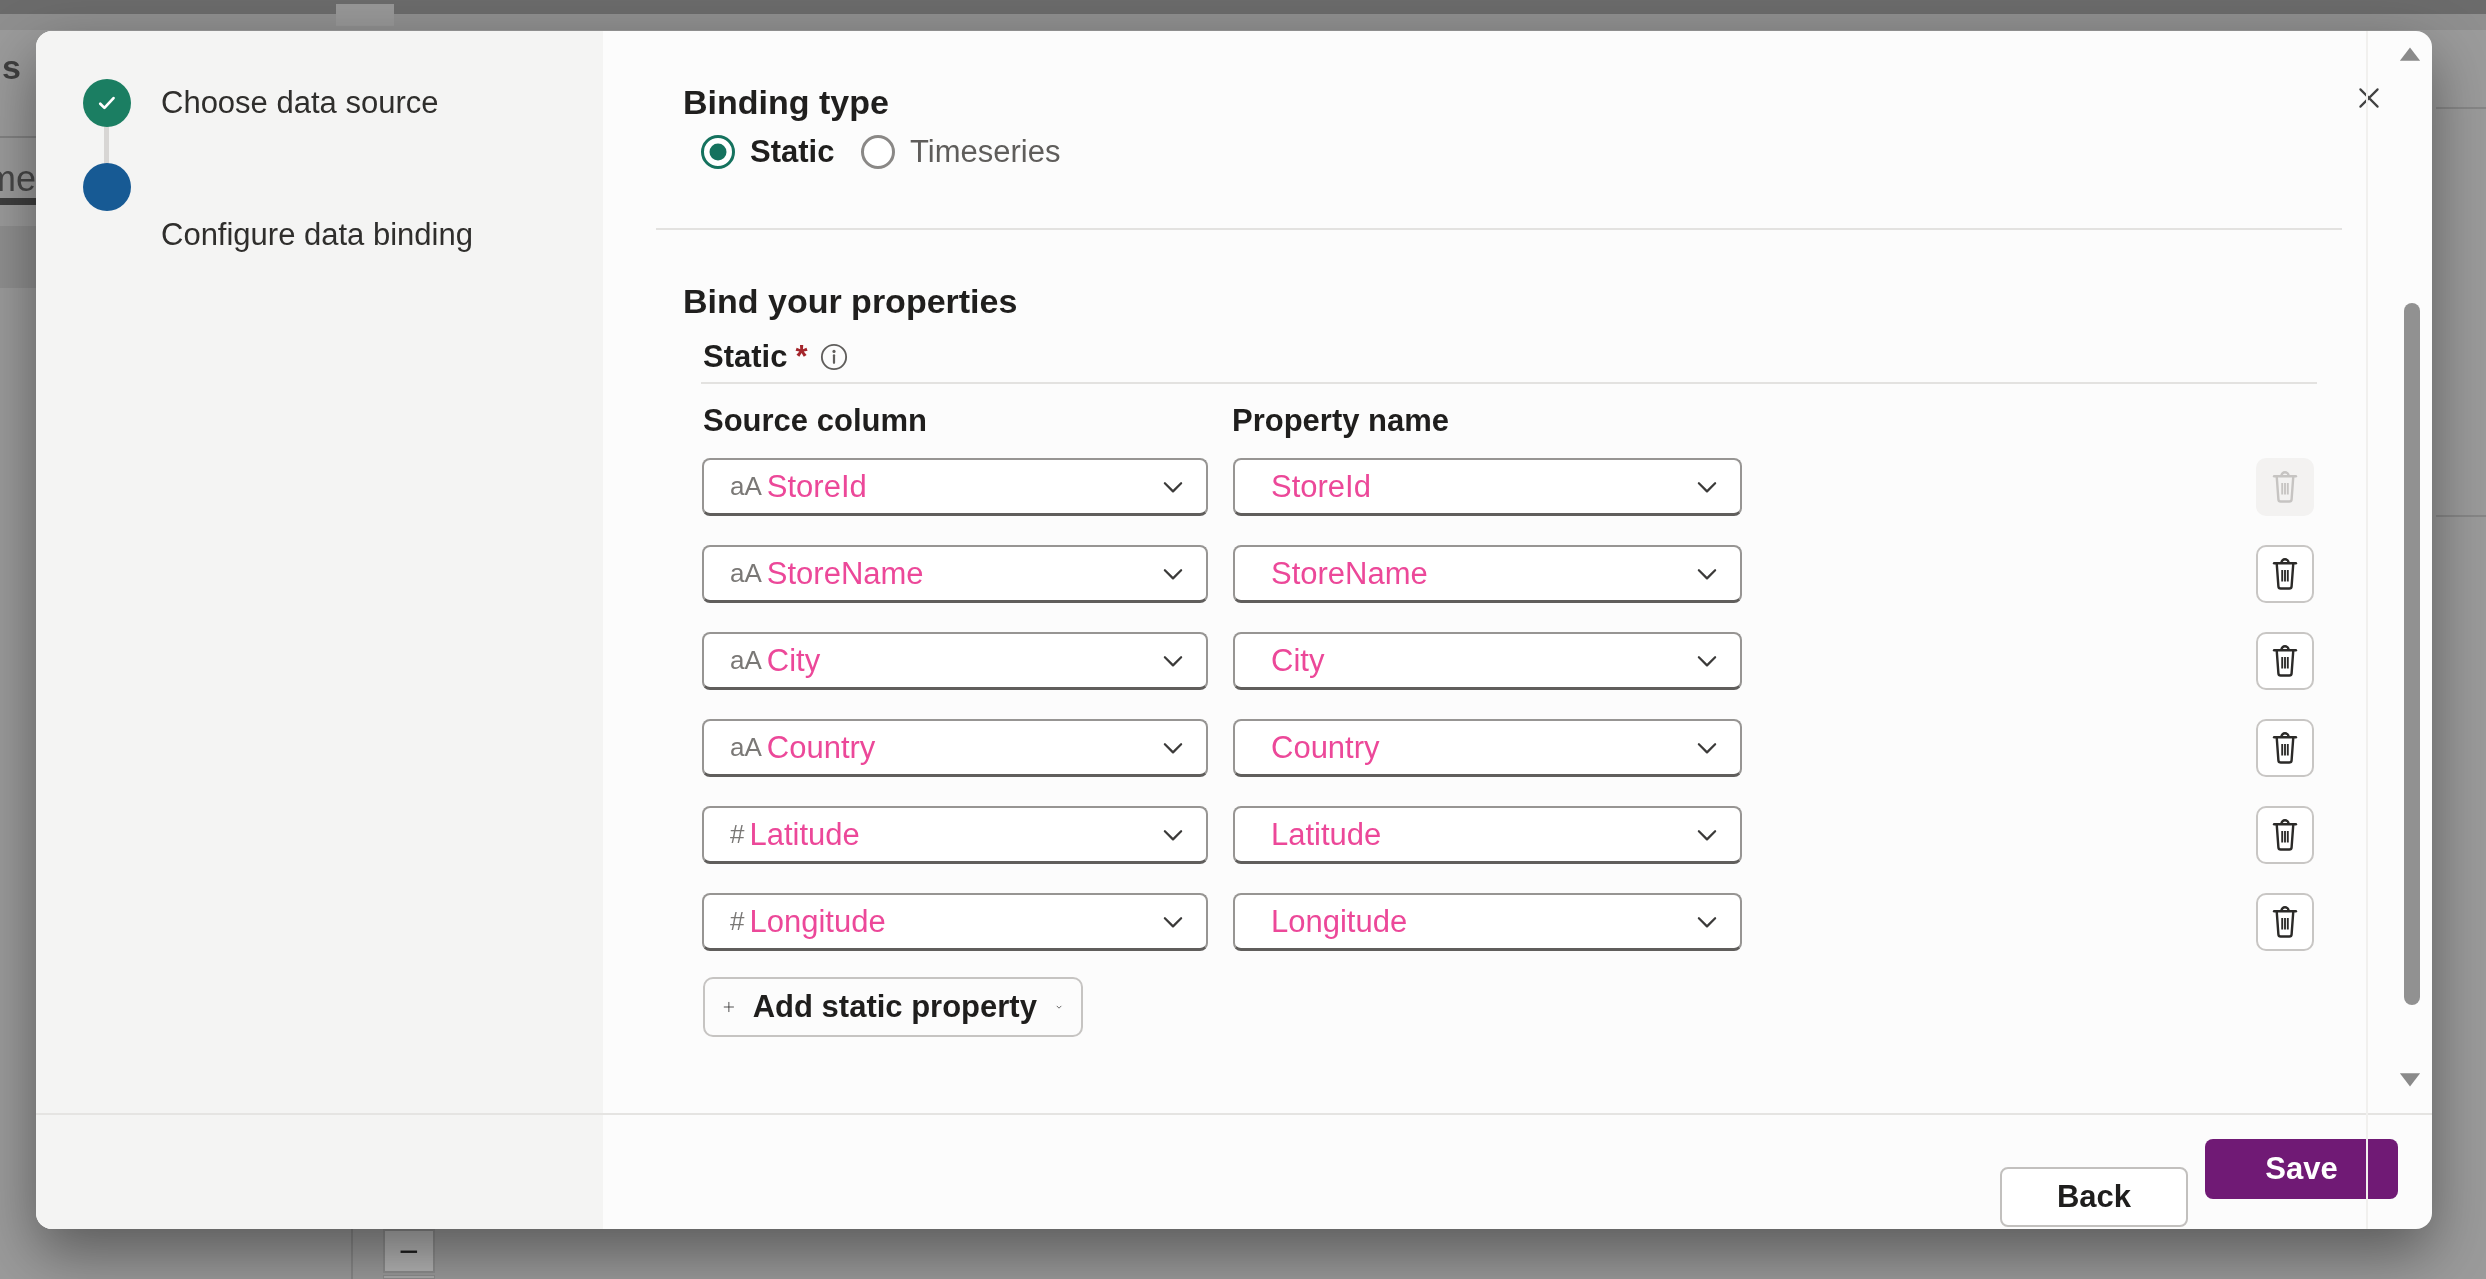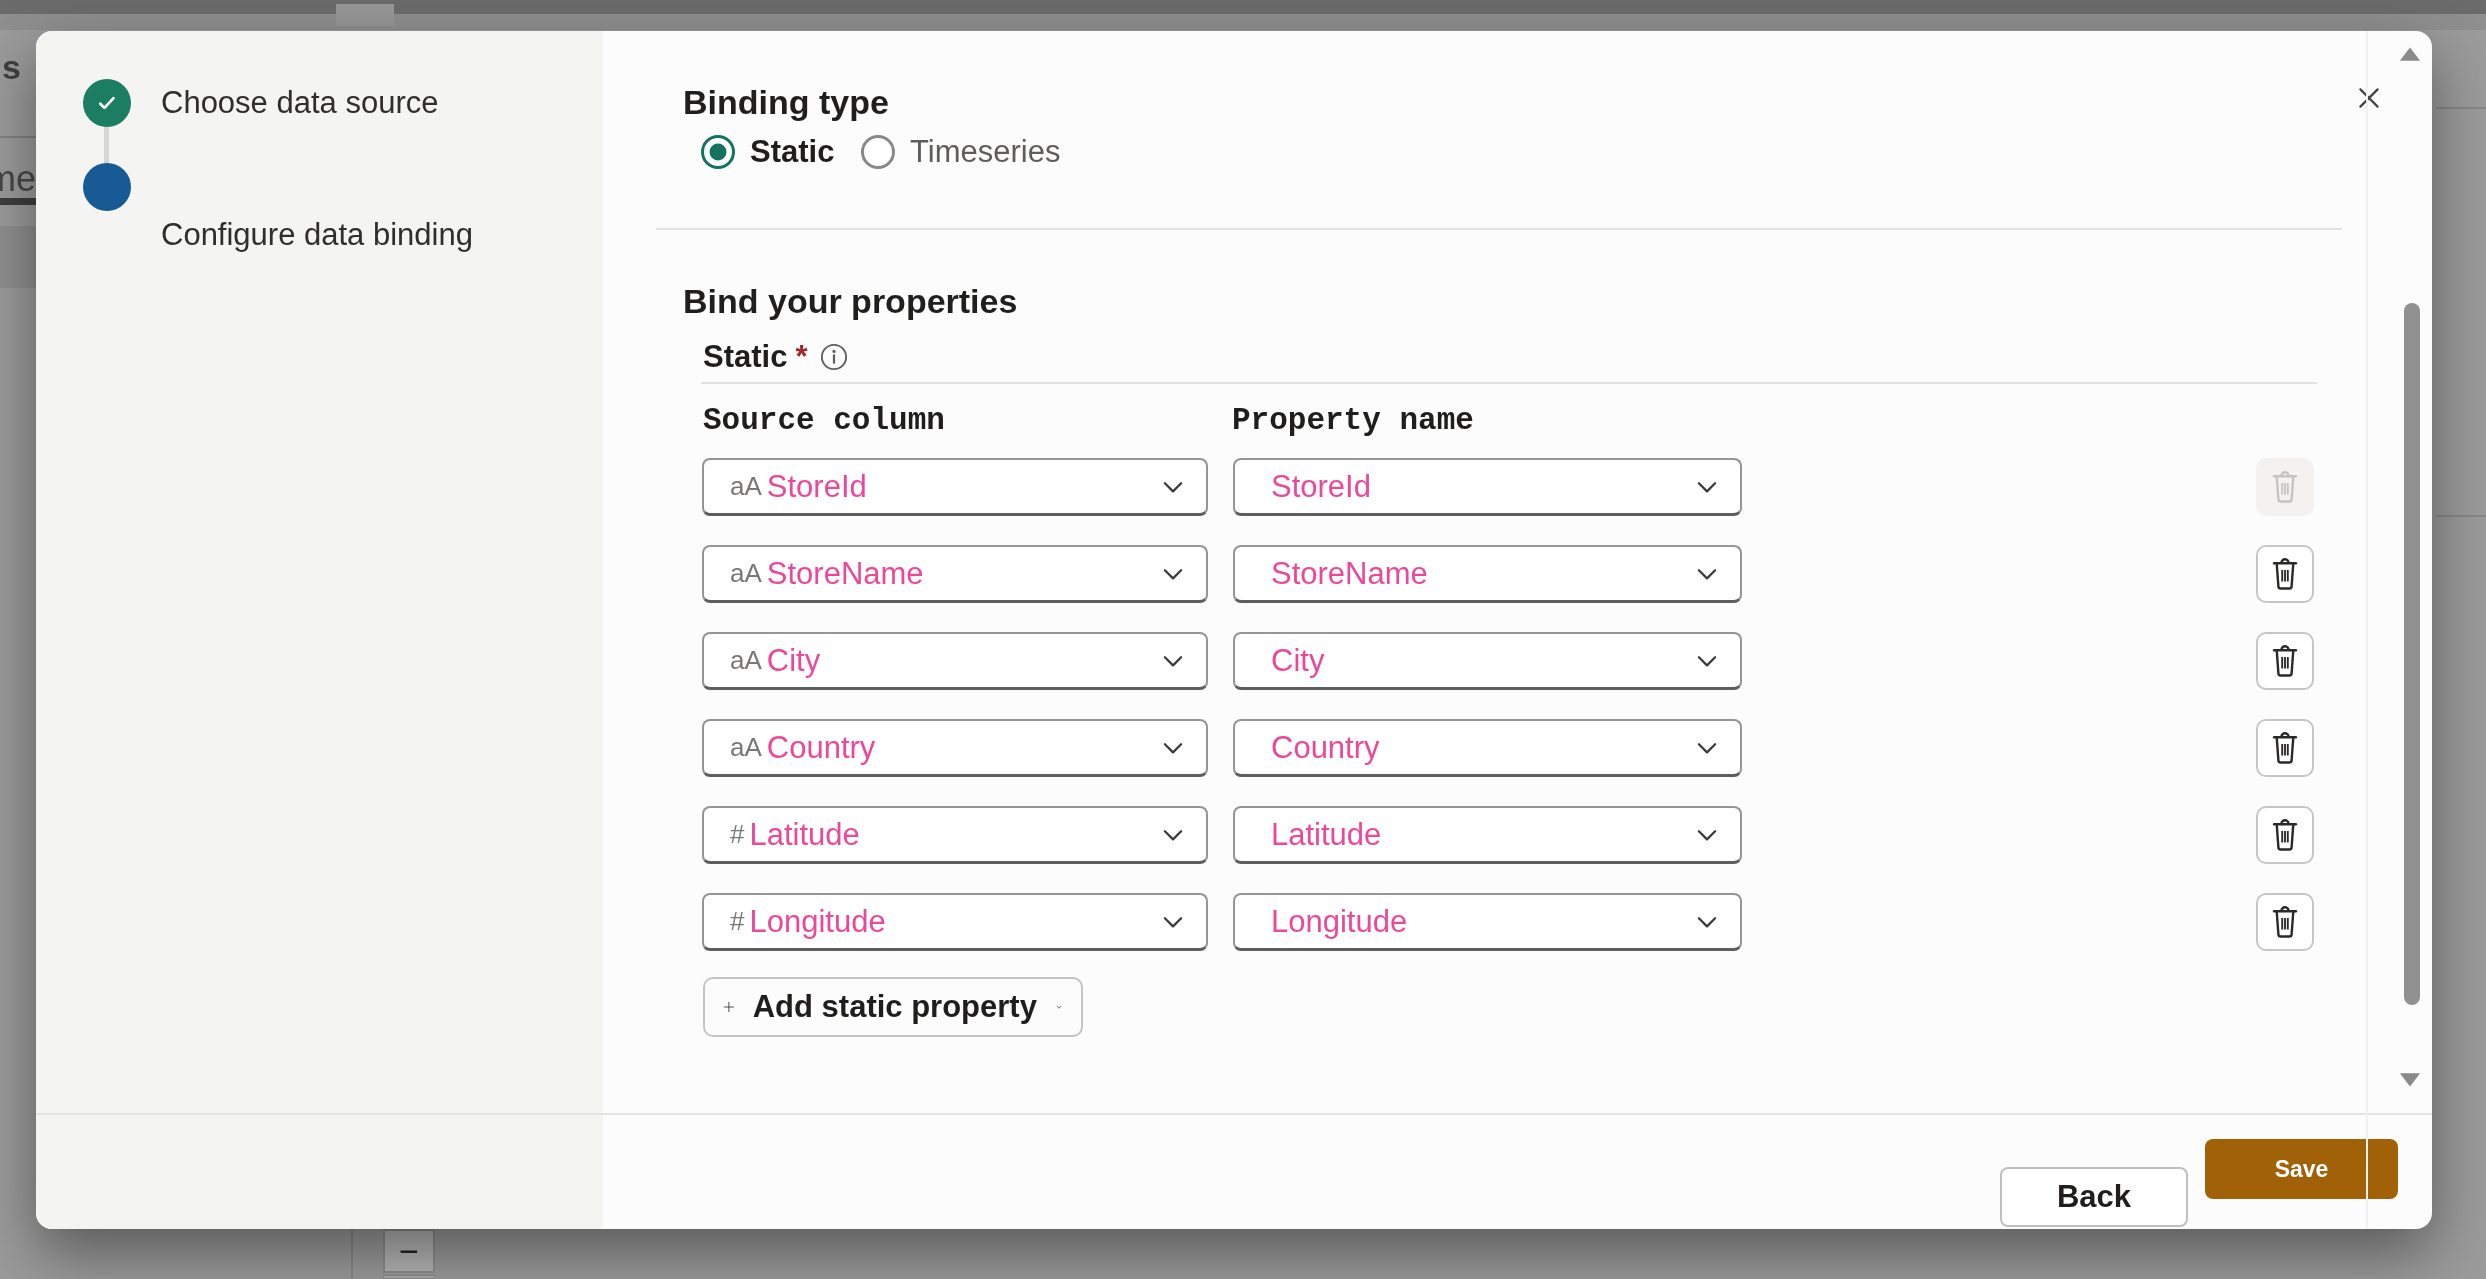--- a/index.html
+++ b/index.html
@@ -66,21 +66,21 @@
   .divider{position:absolute;height:2px;background:#e3e2e0;}
   #divider1{left:620px;top:197px;width:1686px;}
   #divider2{left:665px;top:351px;width:1616px;}
   #footer-divider{left:0;top:1082px;width:100%;height:2px;background:#e5e4e2;position:absolute;}
 
   #section-label{position:absolute;left:667px;top:308px;display:flex;align-items:center;
     font-size:31px;font-weight:600;color:#1f1e1d;}
   #req-star{color:#a4262c;margin-left:8px;}
   #info-icon{margin-left:12px;display:flex;}
 
-  .col-header{position:absolute;top:372px;font-size:31px;font-weight:600;color:#1f1e1d;white-space:nowrap;font-family:Liberation Mono, monospace;}
+  .col-header{position:absolute;top:372px;font-size:31px;font-weight:600;color:#1f1e1d;white-space:nowrap;}
   #col-source{left:667px;}
   #col-property{left:1196px;}
 
   
   #rows{position:absolute;left:666px;top:427px;width:1640px;}
   .prow{position:relative;height:58px;margin-bottom:29px;}
   .dd{position:absolute;top:0;height:58px;background:#ffffff;
     border:2px solid #979593;border-bottom:3px solid #605e5c;border-radius:8px;
     display:flex;align-items:center;cursor:pointer;}
   .dd.src{left:0;width:506px;padding:0 18px 0 26px;}
@@ -98,22 +98,22 @@
   #add-btn{position:absolute;left:667px;top:946px;width:380px;height:60px;
     border:2px solid #c6c4c2;border-radius:10px;background:#fcfcfc;
     display:flex;align-items:center;gap:18px;padding:0 18px;cursor:pointer;justify-content:flex-end;}
   #add-btn .lbl{font-size:31px;font-weight:600;color:#1f1e1d;white-space:nowrap;}
 
   
   #back-btn{position:absolute;left:1964px;top:1136px;width:188px;height:60px;
     border:2px solid #c2c0be;border-radius:8px;background:#fff;
     font-family:inherit;font-size:31px;font-weight:600;color:#1f1e1d;cursor:pointer;}
   #save-btn{position:absolute;left:2169px;top:1108px;width:193px;height:60px;
-    border:none;border-radius:8px;background:#a16207;
-    font-family:inherit;font-size:23px;font-weight:600;color:#ffffff;cursor:pointer;}
+    border:none;border-radius:8px;background:#701a75;
+    font-family:inherit;font-size:31px;font-weight:600;color:#ffffff;cursor:pointer;}
 
   
   #scroll-edge{position:absolute;left:2330px;top:0;width:2px;height:100%;background:#f1f0ee;}
   #scroll-up{position:absolute;left:2360px;top:14px;width:28px;height:18px;cursor:pointer;}
   #scroll-down{position:absolute;left:2360px;top:1040px;width:28px;height:18px;cursor:pointer;}
   #scroll-thumb{position:absolute;left:2368px;top:272px;width:16px;height:702px;
     border-radius:8px;background:#919191;cursor:pointer;}
 </style>
 </head>
 <body>

